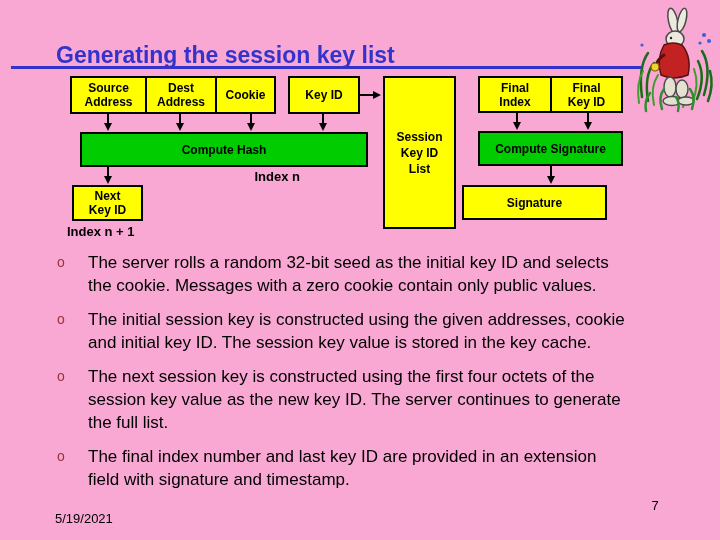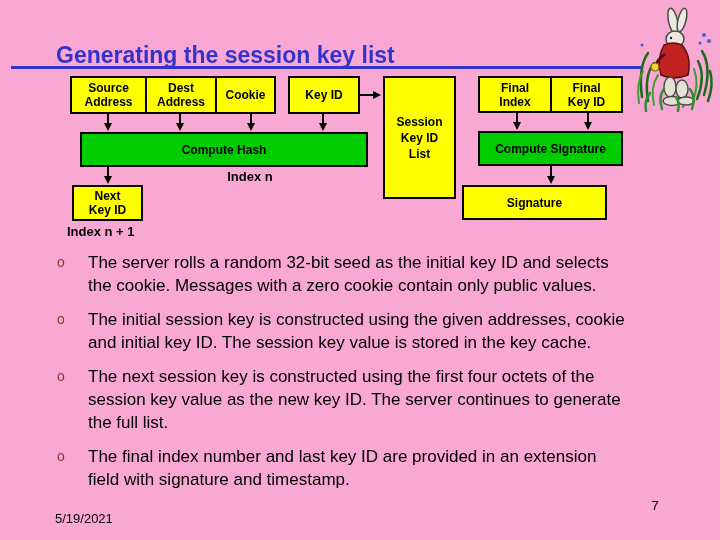--- a/index.html
+++ b/index.html
@@ -99,28 +99,28 @@
 
   <div class="dbox" style="left:70px;top:76px;width:77px;height:38px">Source
 Address</div>
   <div class="dbox" style="left:145px;top:76px;width:72px;height:38px">Dest
 Address</div>
   <div class="dbox" style="left:215px;top:76px;width:61px;height:38px">Cookie</div>
   <div class="dbox" style="left:288px;top:76px;width:72px;height:38px">Key ID</div>
 
   <div class="dbox green" style="left:80px;top:132px;width:288px;height:35px">Compute Hash</div>
 
-  <div class="dlabel" style="left:200px;top:169px;width:100px;text-align:center">Index n</div>
+  <div class="dlabel" style="left:200px;top:169px;width:100px;text-align:right">Index n</div>
 
   <div class="dbox" style="left:72px;top:185px;width:71px;height:36px">Next
 Key ID</div>
 
   <div class="dlabel" style="left:67px;top:224px;width:110px;text-align:left">Index n + 1</div>
 
-  <div class="dbox" style="left:383px;top:76px;width:73px;height:123px;line-height:16px">Session
+  <div class="dbox" style="left:383px;top:76px;width:73px;height:153px;line-height:16px">Session
 Key ID
 List</div>
 
   <div class="dbox" style="left:478px;top:76px;width:74px;height:37px">Final
 Index</div>
   <div class="dbox" style="left:550px;top:76px;width:73px;height:37px">Final
 Key ID</div>
 
   <div class="dbox green" style="left:478px;top:131px;width:145px;height:35px">Compute Signature</div>
 

